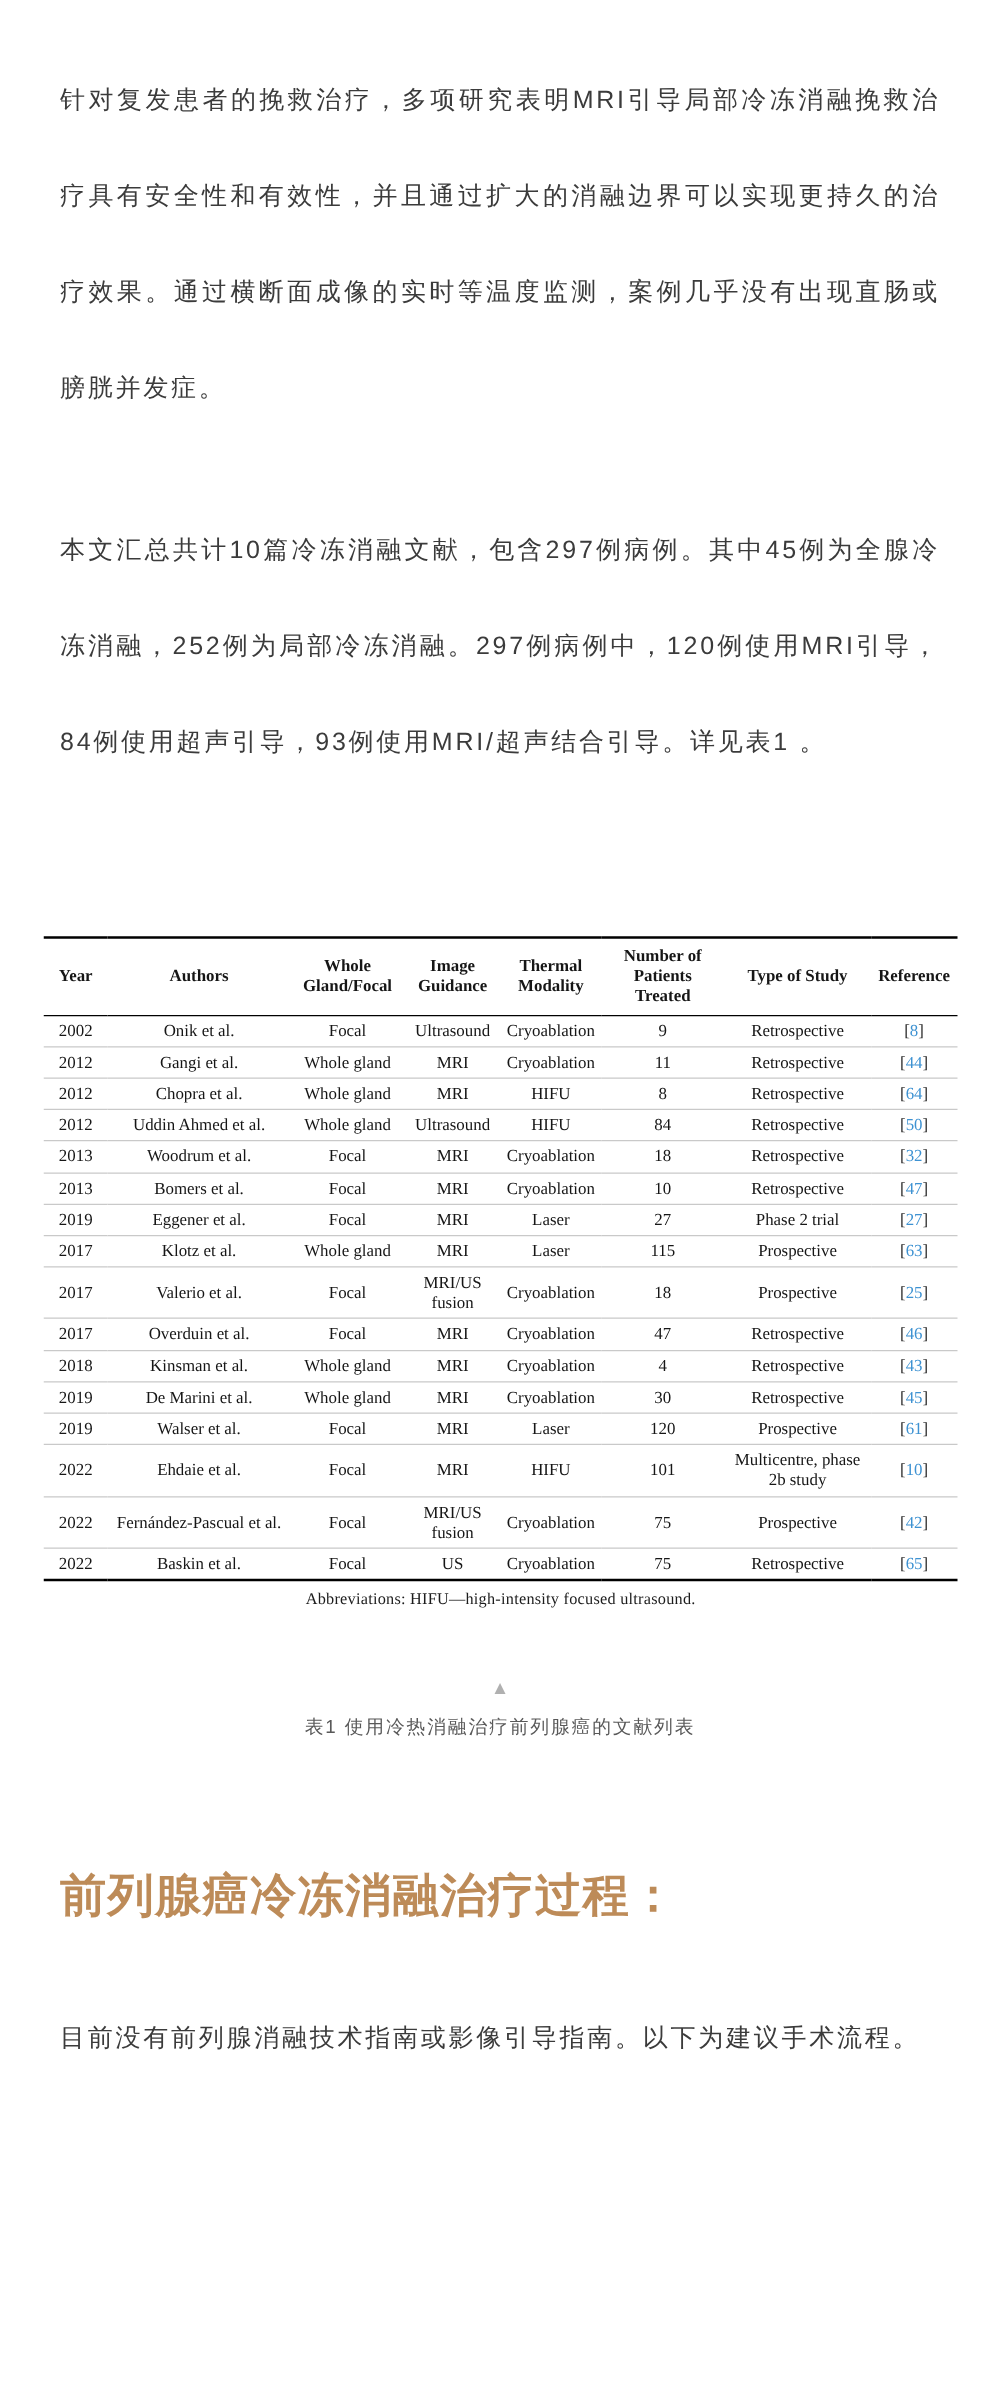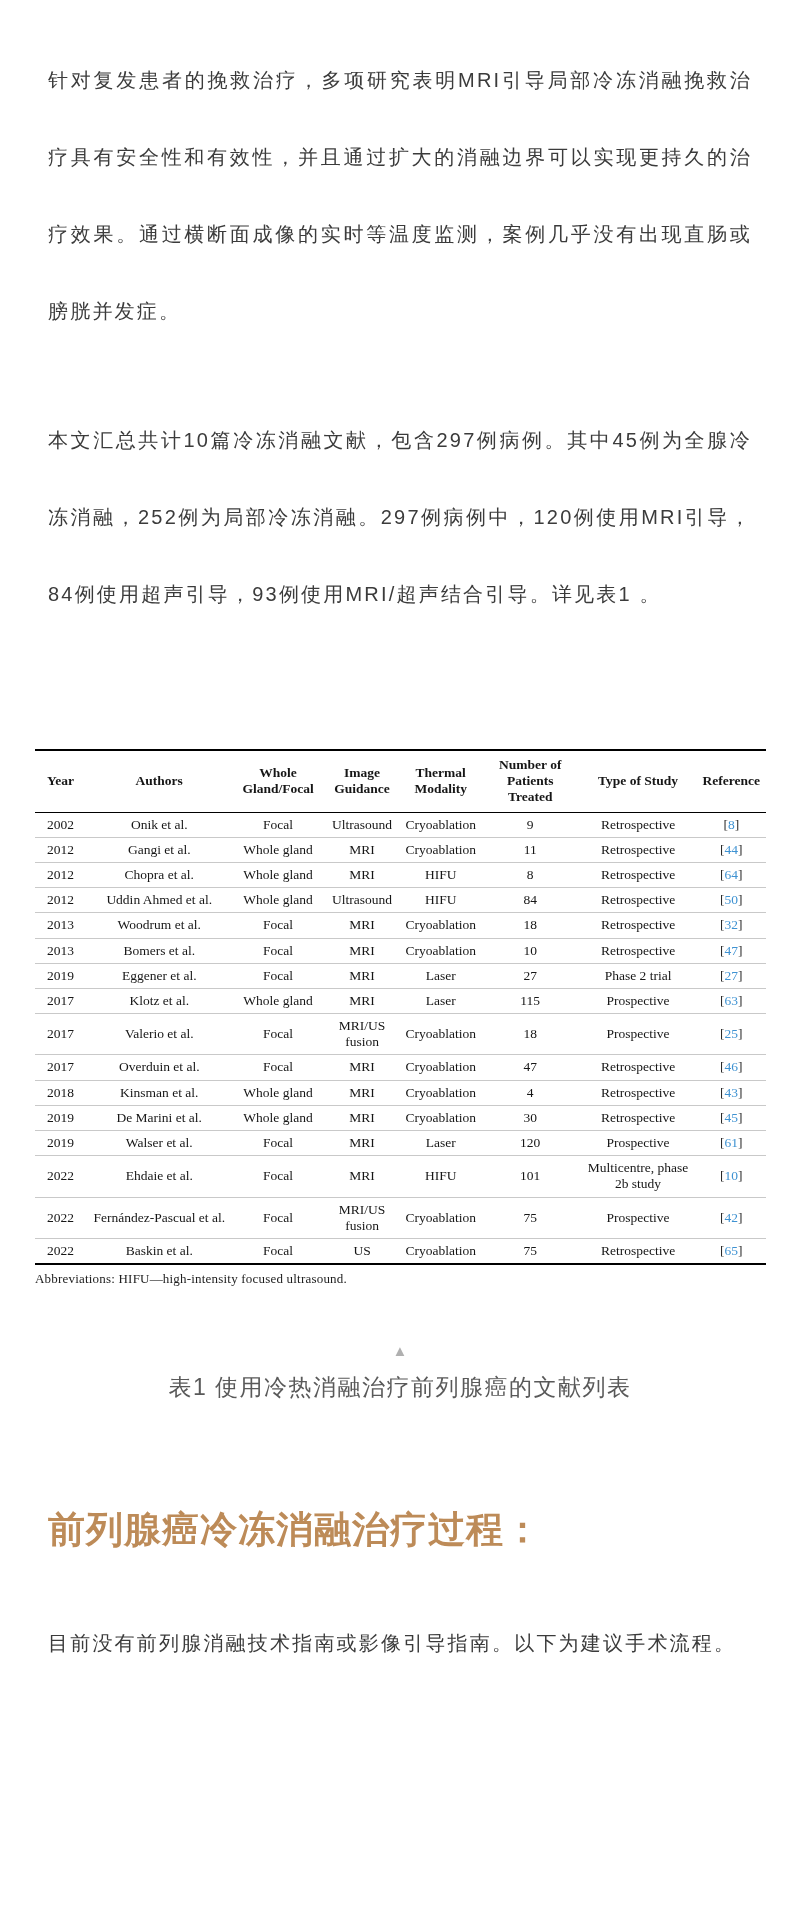--- a/index.html
+++ b/index.html
@@ -27,27 +27,27 @@
   table.lit-table th:nth-child(2), table.lit-table td:nth-child(2){ width:20%; }
   table.lit-table th:nth-child(3), table.lit-table td:nth-child(3){ width:12.5%; }
   table.lit-table th:nth-child(4), table.lit-table td:nth-child(4){ width:10.5%; }
   table.lit-table th:nth-child(5), table.lit-table td:nth-child(5){ width:11%; }
   table.lit-table th:nth-child(6), table.lit-table td:nth-child(6){ width:13.5%; }
   table.lit-table th:nth-child(7), table.lit-table td:nth-child(7){ width:16%; }
   table.lit-table th:nth-child(8), table.lit-table td:nth-child(8){ width:9.5%; }
   .ref-link { color:#3e92d2; text-decoration:none; cursor:pointer; }
   .bracket { color:#2a2a2a; }
   .table-footnote {
-    font-size:13px; color:#1c1c1c; 
+    font-size:13px; color:#1c1c1c; text-align:center;
     margin-top:6px; font-family:"Liberation Serif", serif; letter-spacing:.2px;
   }
 
   
   .collapse-control { text-align:center; margin-top:56px; color:#b0b0b0; font-size:15px; line-height:15px; cursor:pointer; }
-  .table-caption { text-align:center; margin-top:14px; font-size:23px; color:#595959; letter-spacing:1.5px; }
+  .table-caption { text-align:center; margin-top:14px; font-size:15px; color:#595959; letter-spacing:1.5px; }
 
   
   h2.section-heading {
     margin-top:104px; font-family:"Liberation Serif", serif; font-weight:bold;
     font-size:37px; letter-spacing:1px; color:#bd8b58; line-height:1.25;
   }
 </style>
 </head>
 <body>
 

